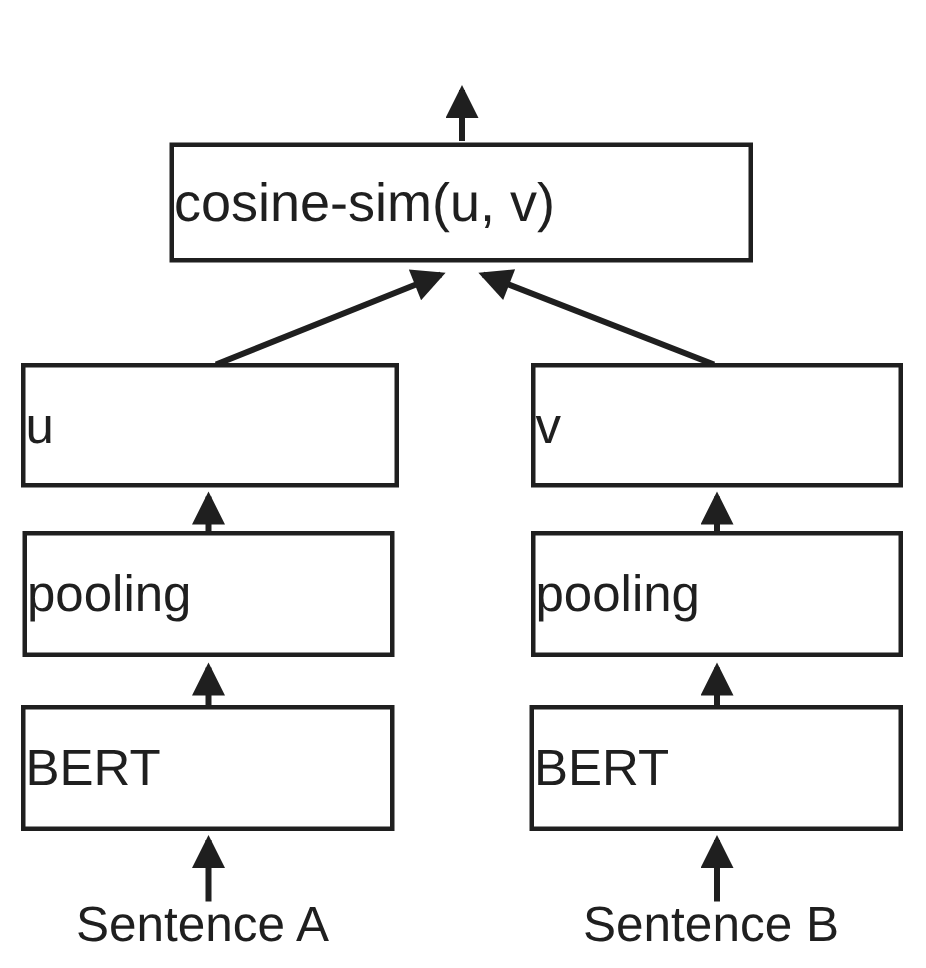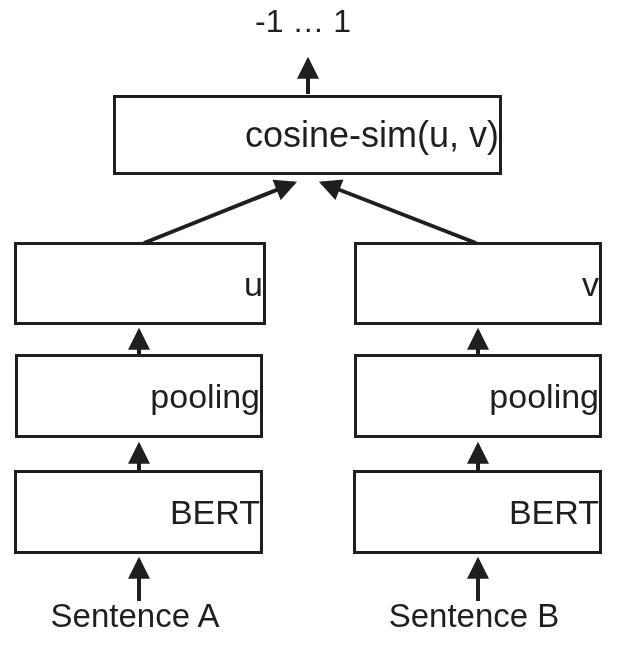--- a/index.html
+++ b/index.html
@@ -28,21 +28,21 @@
     stroke-width: 4;
     fill: none;
   }
   .box {
     position: absolute;
     box-sizing: border-box;
     border: 3px solid #1f1f1f;
     background: #ffffff;
     display: flex;
     align-items: center;
-    justify-content: flex-end;
+    justify-content: flex-start;
     font-size: 34px;
     line-height: 1;
     color: #1f1f1f;
   }
   .box-cosine   { left: 113px; top: 95px;  width: 389px; height: 80px; font-size: 36px; }
   .box-u        { left: 14px;  top: 242px; width: 252px; height: 83px; }
   .box-v        { left: 354px; top: 242px; width: 248px; height: 83px; }
   .box-pool-a   { left: 15px;  top: 354px; width: 248px; height: 84px; }
   .box-pool-b   { left: 354px; top: 354px; width: 248px; height: 84px; }
   .box-bert-a   { left: 14px;  top: 470px; width: 249px; height: 84px; }
@@ -83,21 +83,20 @@
     <line class="arrow" x1="144" y1="243" x2="294" y2="183" marker-end="url(#ah)"></line>
     <line class="arrow" x1="476" y1="243" x2="322" y2="183" marker-end="url(#ah)"></line>
     <line class="arrow" x1="139" y1="355" x2="139" y2="331" marker-end="url(#ah)"></line>
     <line class="arrow" x1="478" y1="355" x2="478" y2="331" marker-end="url(#ah)"></line>
     <line class="arrow" x1="139" y1="471" x2="139" y2="445" marker-end="url(#ah)"></line>
     <line class="arrow" x1="478" y1="471" x2="478" y2="445" marker-end="url(#ah)"></line>
     <line class="arrow" x1="139" y1="601" x2="139" y2="560" marker-end="url(#ah)"></line>
     <line class="arrow" x1="478" y1="601" x2="478" y2="560" marker-end="url(#ah)"></line>
   </svg>
 
-  <div class="free-label output-label">-1 … 1</div>
 
   <div class="box box-cosine">
     <span>cosine-sim(u, v)</span>
   </div>
 
   <div class="box box-u">
     <span>u</span>
   </div>
 
   <div class="box box-v">

